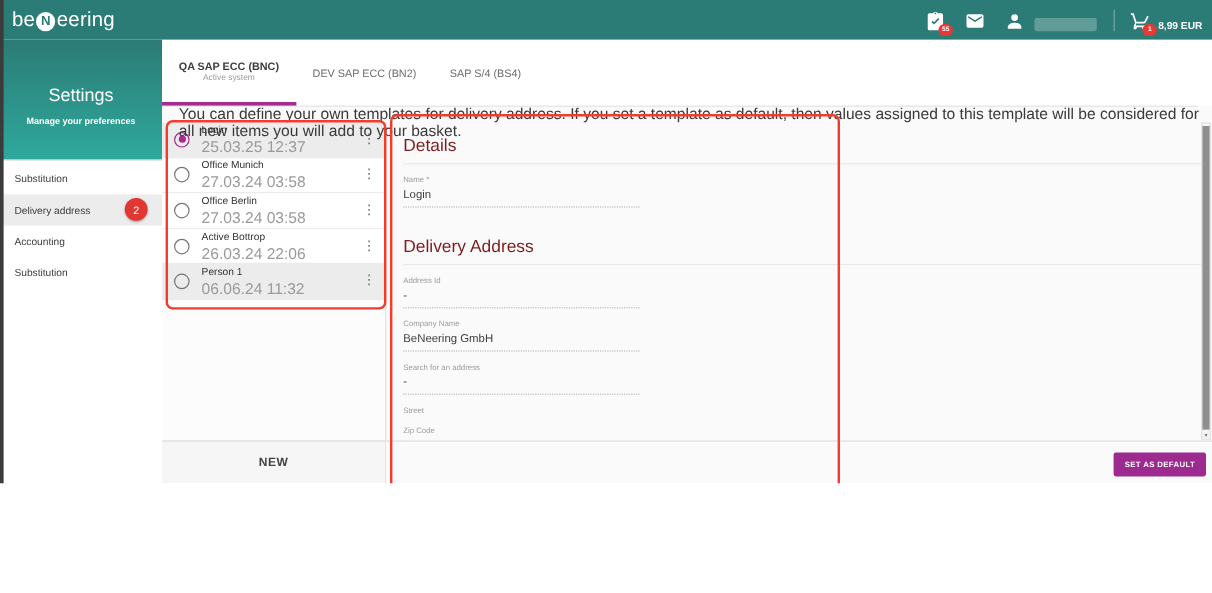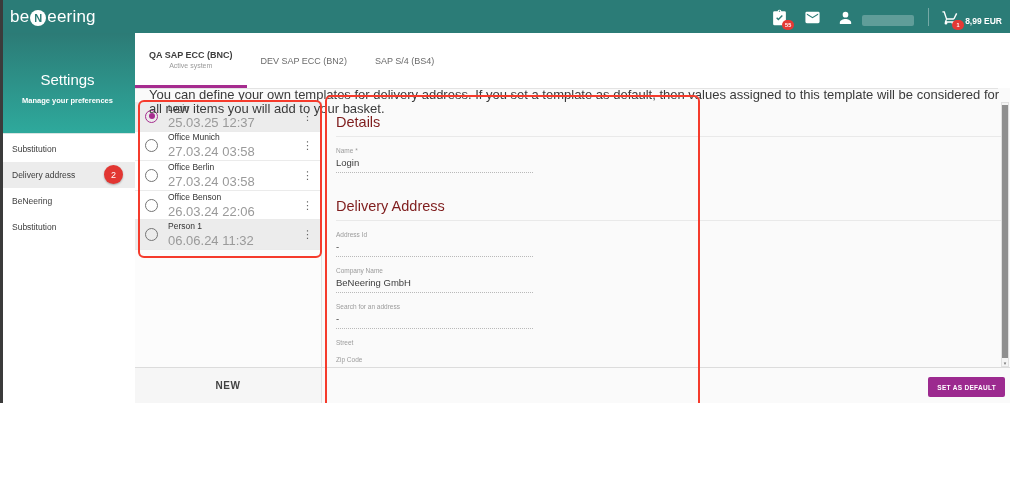--- a/index.html
+++ b/index.html
@@ -164,21 +164,21 @@
     </div>
     <div class="side-menu">
 
     <div class="side-item">
           <span>Substitution</span>
         </div>
         <div class="side-item active">
           <span>Delivery address</span>
         </div>
         <div class="side-item">
-          <span>BeNeering</span>
+          <span>Accounting</span>
         </div>
         <div class="side-item">
           <span>Substitution</span>
         </div>
       </div>
   </div>
 
   <div class="tabbar">
 
   <div class="tab active">
@@ -229,21 +229,21 @@
           <span class="addr-name">Office Berlin</span>
           <span class="addr-date">27.03.24 03:58</span>
         </span>
         <span class="kebab">⋮</span>
       </div>
       <div class="addr-row">
         <span class="radio">
           <span class="dot"></span>
         </span>
         <span class="addr-texts">
-          <span class="addr-name">Office Benson</span>
+          <span class="addr-name">Active Bottrop</span>
           <span class="addr-date">26.03.24 22:06</span>
         </span>
         <span class="kebab">⋮</span>
       </div>
       <div class="addr-row highlighted">
         <span class="radio">
           <span class="dot"></span>
         </span>
         <span class="addr-texts">
           <span class="addr-name">Person 1</span>

